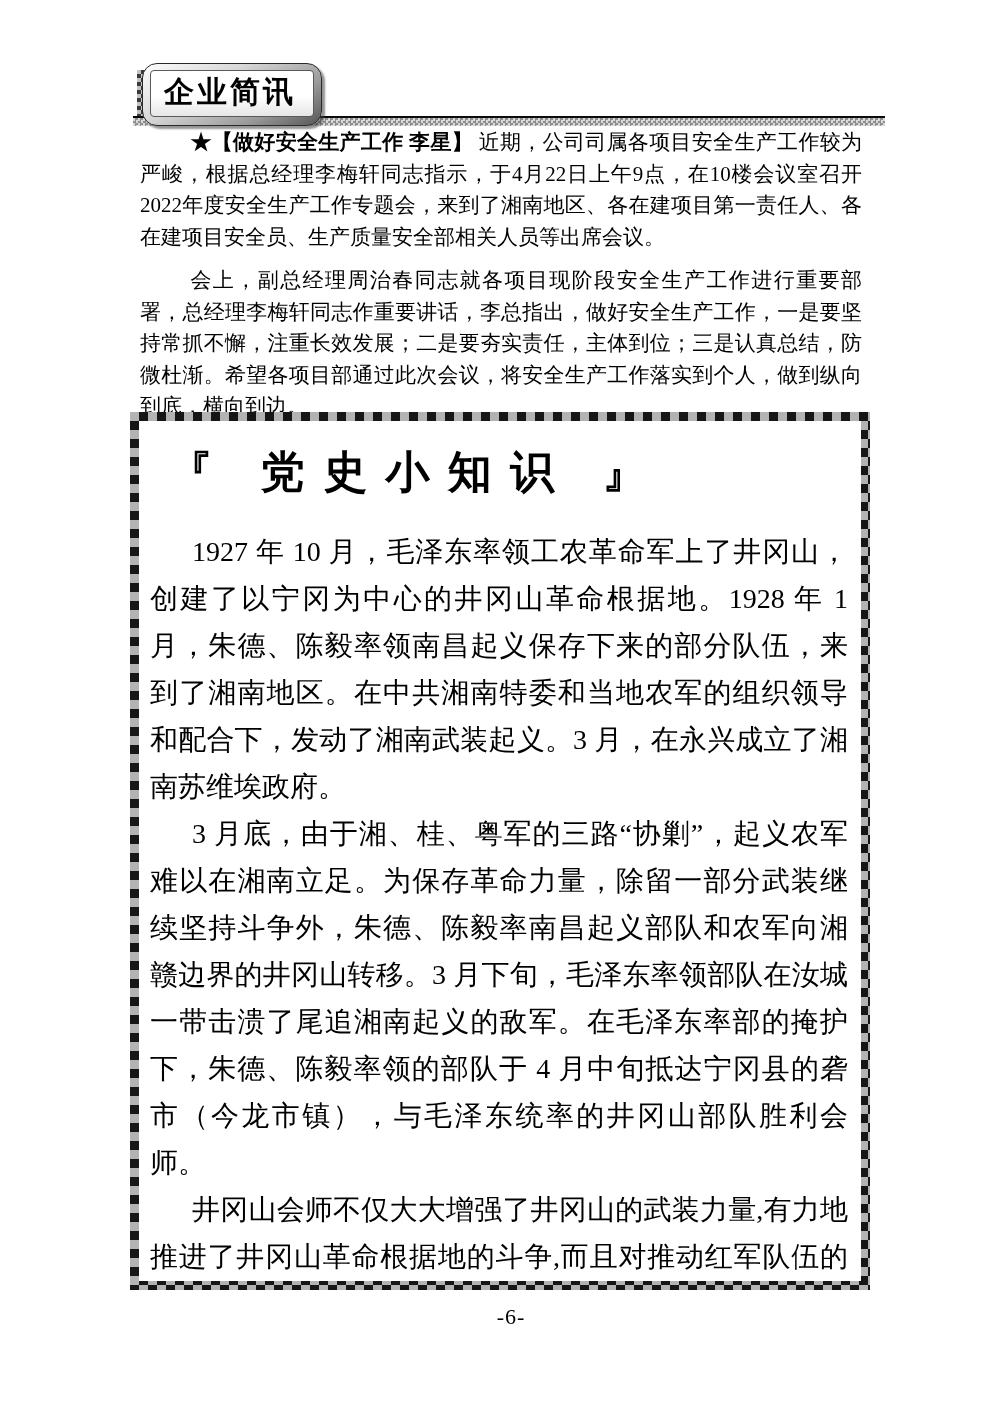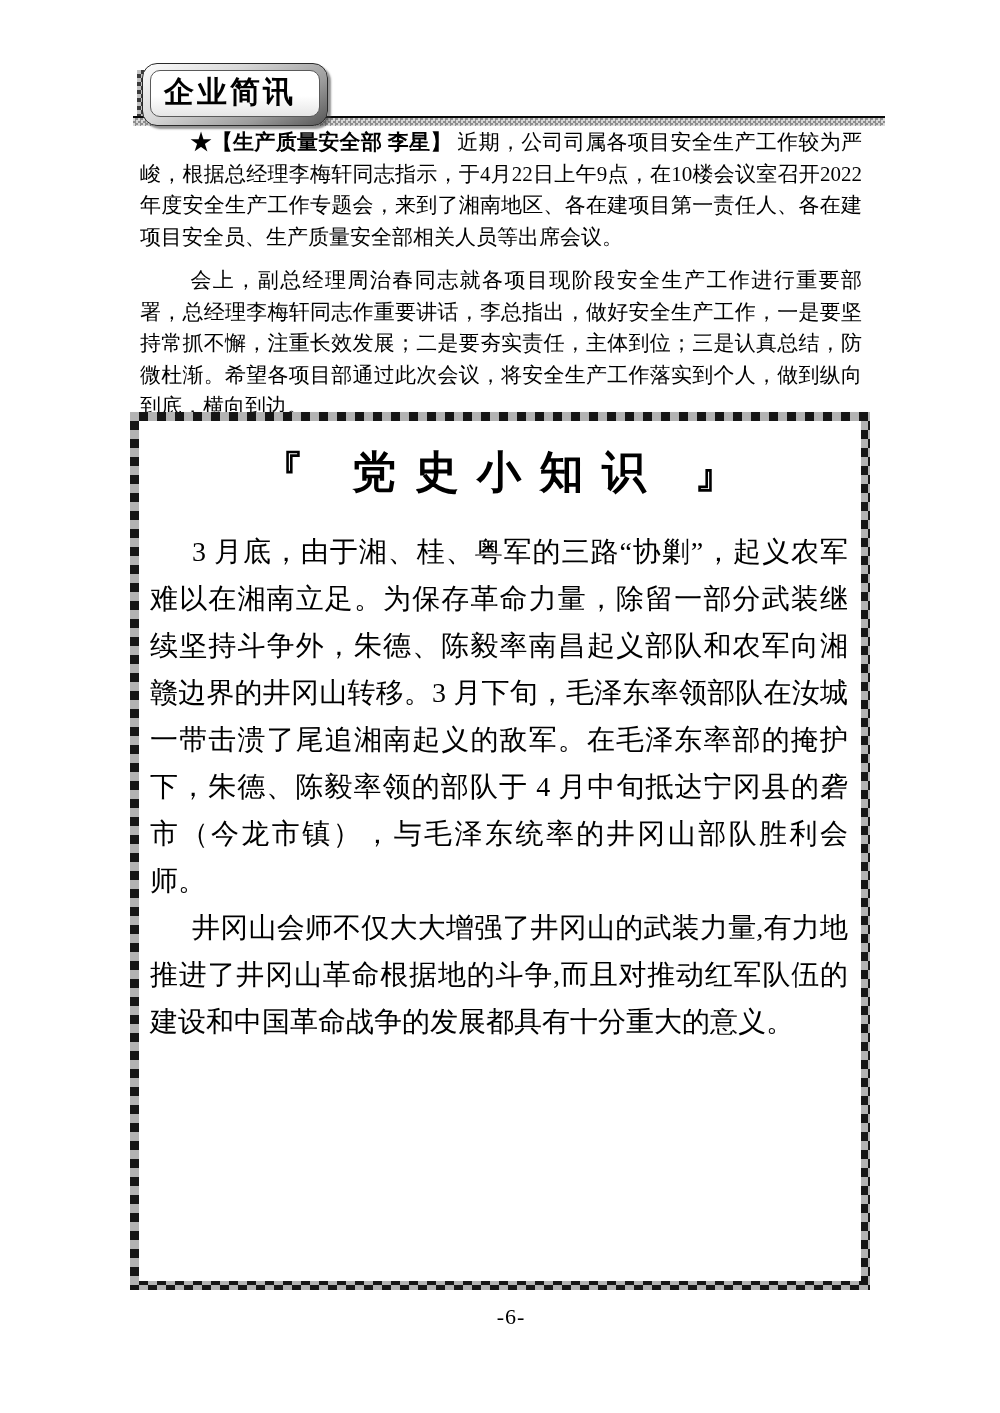--- a/index.html
+++ b/index.html
@@ -35,22 +35,22 @@
     left: 142px; top: 63px;
     padding: 6px 7px 8px 7px;
     border: 1px solid #2a2a2a;
     border-radius: 15px;
     background: linear-gradient(150deg, #fdfdfd 0%, #d9d9d9 35%, #9c9c9c 72%, #565656 100%);
     box-shadow: 3px 3px 2px rgba(60,60,60,0.55);
   }
   .header-tab-inner {
     background: linear-gradient(#ffffff 55%, #e6e6e6);
     border: 1px solid #5a5a5a;
-    border-radius: 10px;
-    padding: 1px 23px 3px 13px;
+    border-radius: 4px;
+    padding: 1px 17px 3px 13px;
     font-family: Liberation Sans, sans-serif;
     font-weight: bold;
     font-size: 30px;
     letter-spacing: 3px;
     color: #000;
     white-space: nowrap;
   }
 
   
   .news-col {
@@ -78,21 +78,21 @@
   }
   .kbox-inner {
     width: 100%; height: 100%;
     box-sizing: border-box;
     background: #ffffff;
     padding: 6px 13px 6px 11px;
     overflow: hidden;
   }
   .kbox-title {
     margin: 16px 0 26px 0;
-    text-align: center;
+    text-align: left;
     font-size: 44px;
     font-weight: bold;
     letter-spacing: 0.42em;
     text-indent: 0.42em;
     white-space: nowrap;
   }
   .kbox-p {
     margin: 0;
     font-size: 28px;
     line-height: 47px;
@@ -116,27 +116,28 @@
 
 <div class="page">
 
   <div class="tab-texture"></div>
   <div class="rule-bar"></div>
   <div class="header-tab">
     <div class="header-tab-inner">企业简讯</div>
   </div>
 
   <div class="news-col">
-    <p class="news-p"><b class="news-lead">★【生产质量安全部 李星】</b><span> 近期，公司司属各项目安全生产工作较为严峻，根据总经理李梅轩同志指示，于4月22日上午9点，在10楼会议室召开2022年度安全生产工作专题会，来到了湘南地区、各在建项目第一责任人、各在建项目安全员、生产质量安全部相关人员等出席会议。</span></p>
+    <p class="news-p"><b class="news-lead">★【做好安全生产工作 李星】</b><span> 近期，公司司属各项目安全生产工作较为严峻，根据总经理李梅轩同志指示，于4月22日上午9点，在10楼会议室召开2022年度安全生产工作专题会，来到了湘南地区、各在建项目第一责任人、各在建项目安全员、生产质量安全部相关人员等出席会议。</span></p>
     <p class="news-p p2">会上，副总经理周治春同志就各项目现阶段安全生产工作进行重要部署，总经理李梅轩同志作重要讲话，李总指出，做好安全生产工作，一是要坚持常抓不懈，注重长效发展；二是要夯实责任，主体到位；三是认真总结，防微杜渐。希望各项目部通过此次会议，将安全生产工作落实到个人，做到纵向到底，横向到边。</p>
   </div>
 
   <div class="kbox">
     <div class="kbox-inner">
       <div class="kbox-title">『 党史小知识 』</div>
+      <p class="kbox-p">1927 年 10 月，毛泽东率领工农革命军上了井冈山，创建了以宁冈为中心的井冈山革命根据地。1928 年 1 月，朱德、陈毅率领南昌起义保存下来的部分队伍，来到了湘南地区。在中共湘南特委和当地农军的组织领导和配合下，发动了湘南武装起义。3 月，在永兴成立了湘南苏维埃政府。</p>
       <p class="kbox-p">3 月底，由于湘、桂、粤军的三路“协剿”，起义农军难以在湘南立足。为保存革命力量，除留一部分武装继续坚持斗争外，朱德、陈毅率南昌起义部队和农军向湘赣边界的井冈山转移。3 月下旬，毛泽东率领部队在汝城一带击溃了尾追湘南起义的敌军。在毛泽东率部的掩护下，朱德、陈毅率领的部队于 4 月中旬抵达宁冈县的砻市（今龙市镇），与毛泽东统率的井冈山部队胜利会师。</p>
       <p class="kbox-p">井冈山会师不仅大大增强了井冈山的武装力量,有力地推进了井冈山革命根据地的斗争,而且对推动红军队伍的建设和中国革命战争的发展都具有十分重大的意义。</p>
     </div>
   </div>
 
   <div class="pagenum">-6-</div>
 
 </div>
 
 </body></html>

